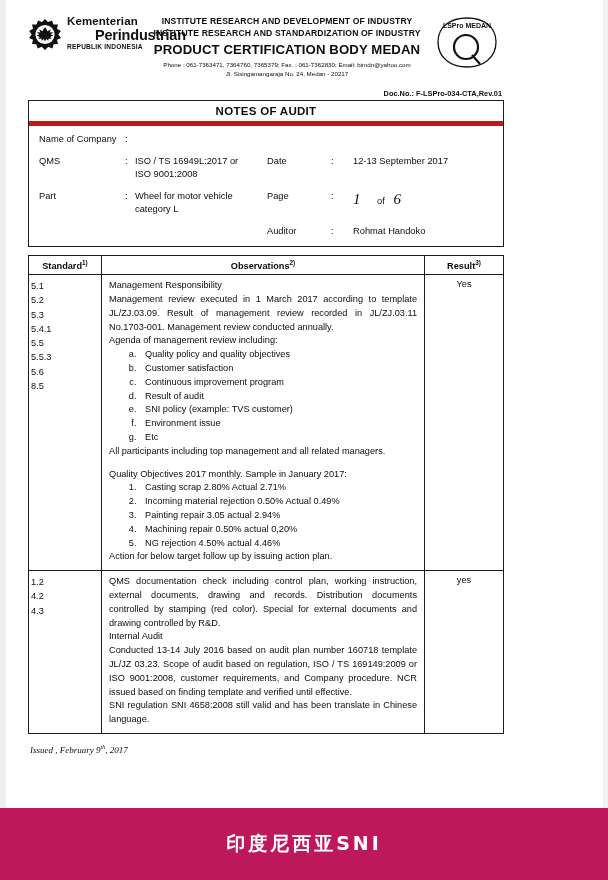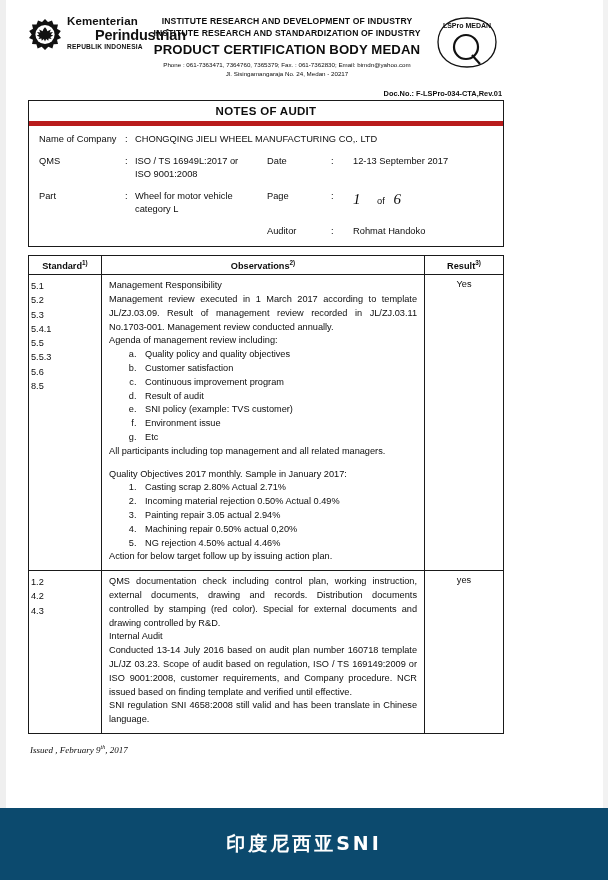--- a/index.html
+++ b/index.html
@@ -101,21 +101,21 @@
   
   .issued{
     margin-top:10px;font-size:9px;
     font-family:"Liberation Serif", serif;font-style:italic;
     padding-left:2px;
   }
   .issued sup{font-size:6px;}
 
   .bluebar{
     position:absolute;left:0;bottom:0;width:608px;height:72px;
-    background:#0c4a6e;
+    background:#be185d;
     display:flex;align-items:center;justify-content:center;
   }
   .bluebar .txt{
     color:#ffffff;font-size:19px;font-weight:bold;letter-spacing:3px;
     font-family:"DejaVu Sans", sans-serif;
   }
 </style>
 </head>
 <body>
 
@@ -173,21 +173,20 @@
     <div class="docno">Doc.No.: F-LSPro-034-CTA,Rev.01</div>
 
     <div class="box">
       <div class="box-title">NOTES OF AUDIT</div>
 
       <div class="meta">
 
         <div class="meta-row">
           <div class="m-label">Name of Company</div>
           <div class="m-colon">:</div>
-          <div class="m-val">CHONGQING JIELI WHEEL MANUFACTURING CO,. LTD</div>
         </div>
 
         <div class="gap"></div>
 
         <div class="two-col">
           <div class="left-col">
             <div class="meta-row">
               <div class="m-label">QMS</div>
               <div class="m-colon">:</div>
               <div class="m-val">ISO / TS 16949L:2017 or</div>

